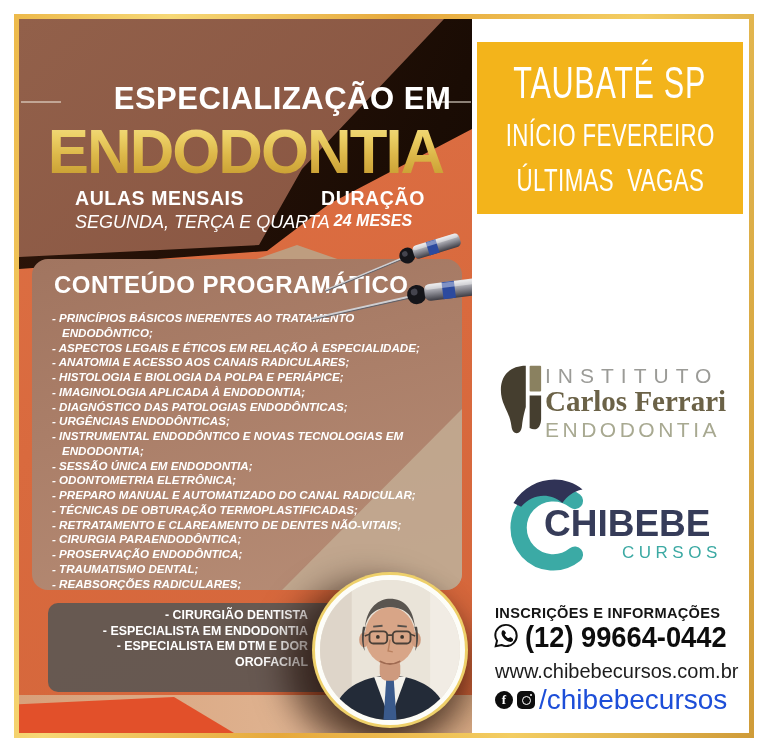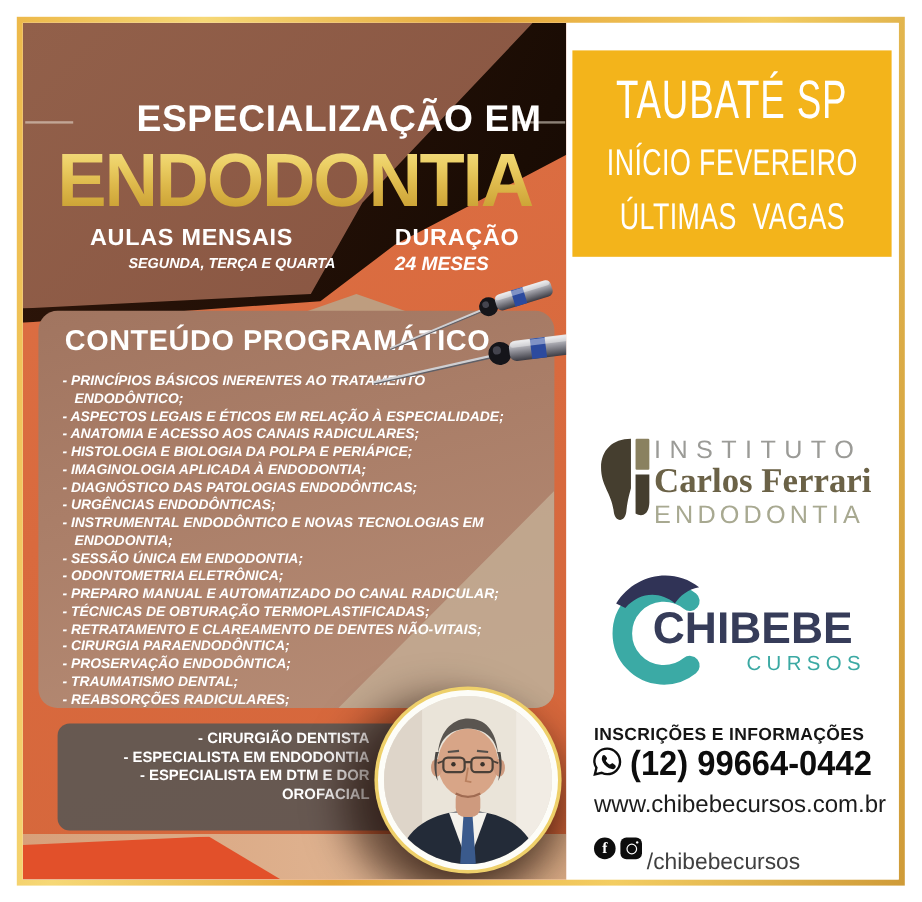--- a/index.html
+++ b/index.html
@@ -28,22 +28,22 @@
   .subtitle { position:absolute; left:0; top:62px; width:527px; text-align:center;
     color:#fff; font-size:31px; font-weight:700; letter-spacing:.5px; }
   .title { position:absolute; left:0; top:96px; width:453px; text-align:center;
     font-size:63px; font-weight:700; letter-spacing:-2px; transform:scaleX(.98);
     background:linear-gradient(180deg,#f6e392 0%,#ecd express 0,#ecd066 30%,#ddb84a 55%,#c99f32 85%,#d4ab3a 100%);
     background:linear-gradient(180deg,#f6e392 0%,#ecd066 30%,#ddb84a 55%,#c99f32 85%,#d4ab3a 100%);
     -webkit-background-clip:text; background-clip:text; color:transparent; }
 
   .sched { position:absolute; left:56px; top:168px; color:#fff; }
   .sched .lbl { font-size:19.5px; font-weight:700; letter-spacing:.6px; }
-  .sched .val { font-size:12px; font-weight:700; font-style:italic; margin-top:2px;margin-left:32px; }
-  .dur { position:absolute; left:310px; top:168px; width:120px; color:#fff; }
+  .sched .val { font-size:18px; font-weight:400; font-style:italic; margin-top:2px; }
+  .dur { position:absolute; left:294px; top:168px; width:120px; text-align:center; color:#fff; }
   .dur .lbl { font-size:19.5px; font-weight:700; letter-spacing:.6px; }
   .dur .val { font-size:16px; font-weight:700; font-style:italic; margin-top:2px; }
 
   .peak { position:absolute; left:232px; top:226px; width:92px; height:16px; background:#BE9D7F;
     clip-path:polygon(0 100%, 50% 0, 100% 100%); }
 
   .content-panel { position:absolute; left:13px; top:240px; width:430px; height:331px;
     border-radius:16px; overflow:hidden;
     background:linear-gradient(165deg,#A17560 0%,#AA7E68 40%,#B78D76 100%); }
   .tan-wedge { position:absolute; left:0; top:0; width:430px; height:331px; opacity:.85;
@@ -92,21 +92,21 @@
   .chi-name { position:absolute; left:72px; top:484px; font-size:37px; font-weight:700;
     font-family:Liberation Sans, sans-serif; color:#363C59; }
   .chi-sub { position:absolute; left:150px; top:524px; font-size:17px; letter-spacing:4.5px; color:#3BA9A3; }
 
   .ct-head { position:absolute; left:23px; top:586px; font-size:14.6px; font-weight:700;
     letter-spacing:.3px; color:#151515; }
   .ct-phone-row { position:absolute; left:20px; top:602px; display:flex; align-items:center; gap:5px; }
   .ct-phone { font-size:29px; font-weight:700; color:#0d0d0d; transform:scaleX(.94); transform-origin:left; white-space:nowrap; }
   .ct-site { position:absolute; left:23px; top:641px; font-size:20px; color:#1c1c1c; }
   .ct-social { position:absolute; left:23px; top:665px; display:flex; align-items:center; gap:4px; }
-  .ct-handle { font-size:19px; color:#404040;margin-top:24px; }
+  .ct-handle { font-size:28px; color:#1d4ed8; }
 
   .fb-icon { width:18px; height:18px; border-radius:50%; background:#0d0d0d; color:#fff;
     font-size:13px; font-weight:700; text-align:center; line-height:18px;
     font-family:"Liberation Serif", serif; }
   .ig-icon { position:relative; width:18px; height:18px; border-radius:5px; background:#0d0d0d; }
   .ig-ring { position:absolute; left:4.5px; top:4.5px; width:9px; height:9px;
     border:1.6px solid #fff; border-radius:50%; }
   .ig-dot { position:absolute; right:2.6px; top:2.6px; width:2.2px; height:2.2px;
     background:#fff; border-radius:50%; }
 </style>

